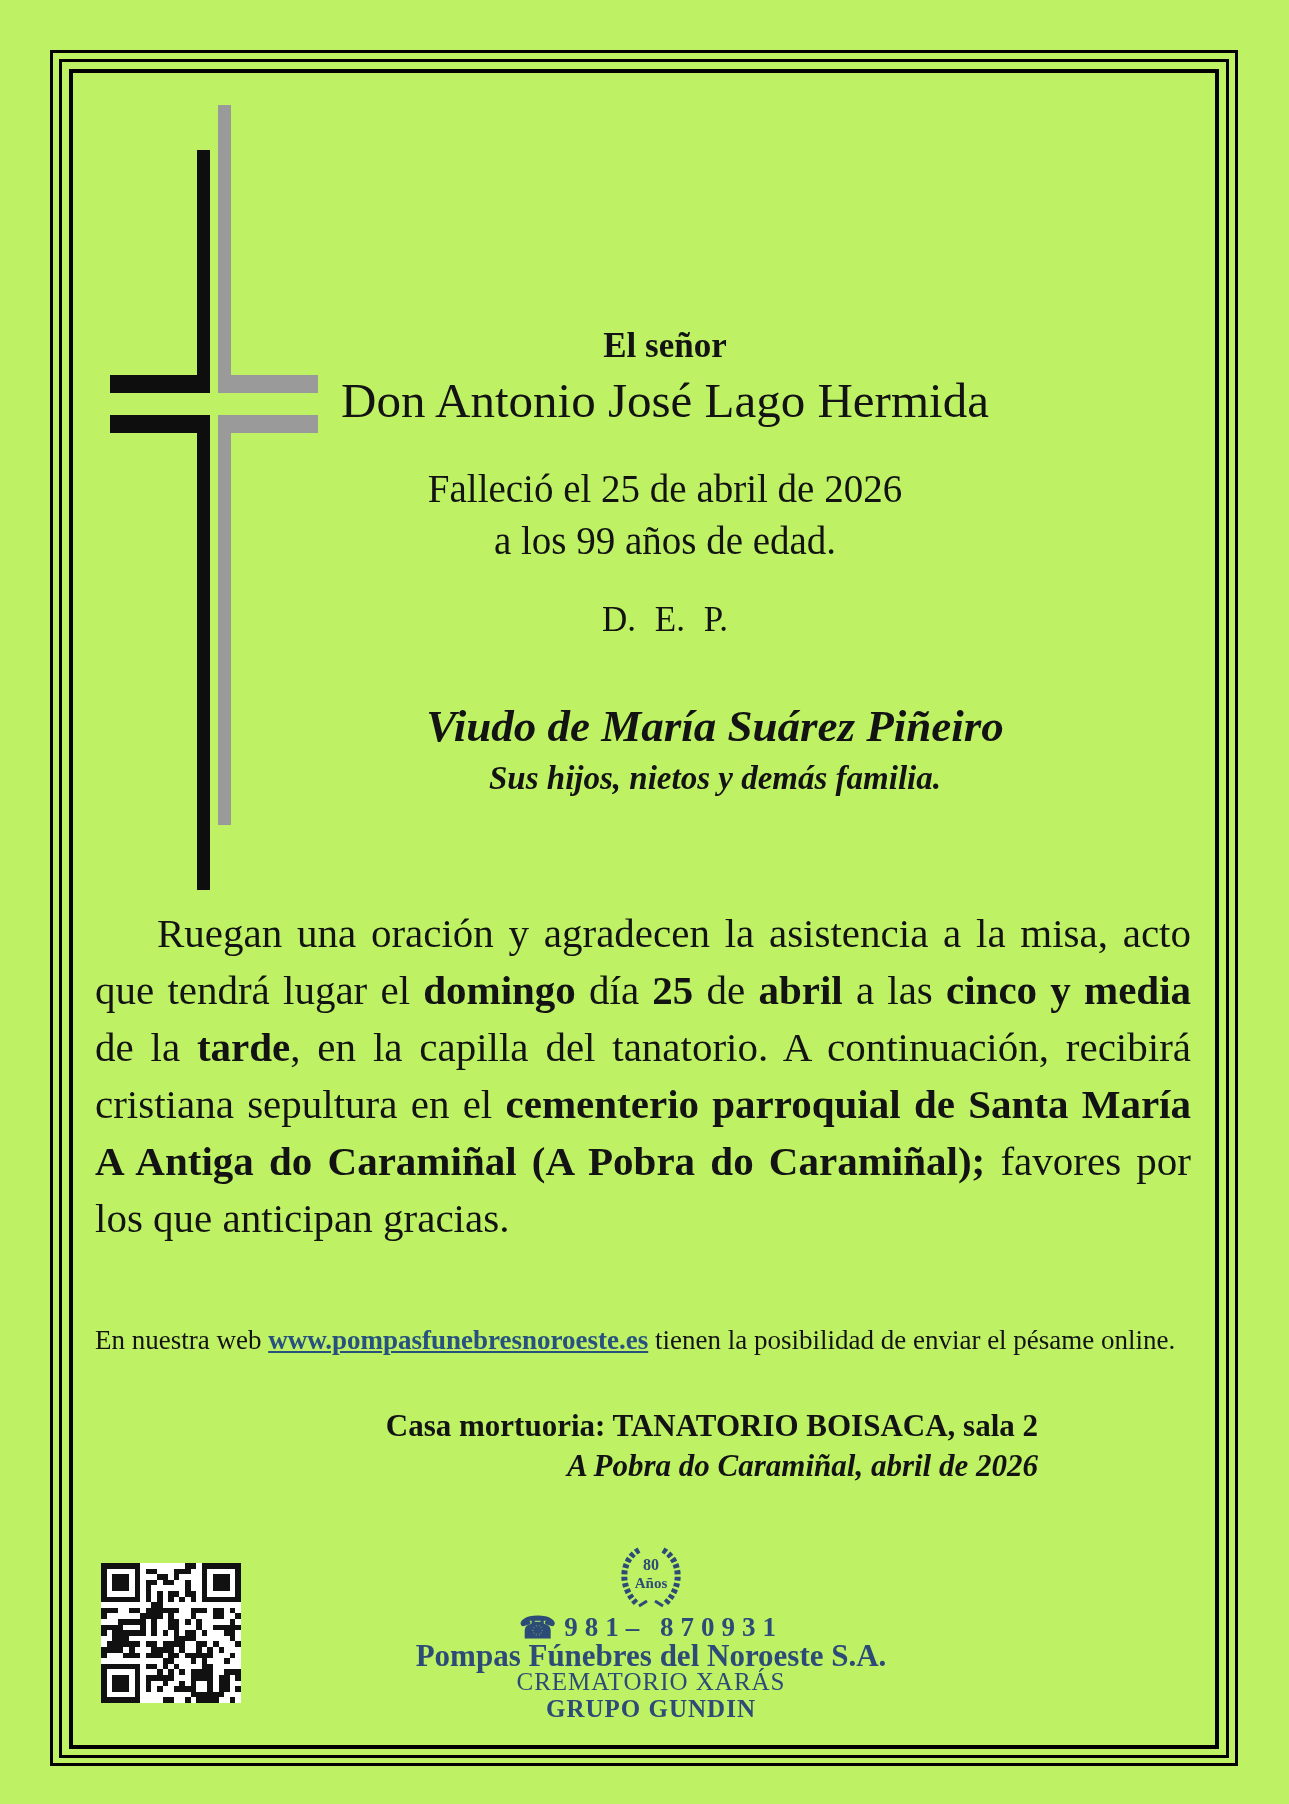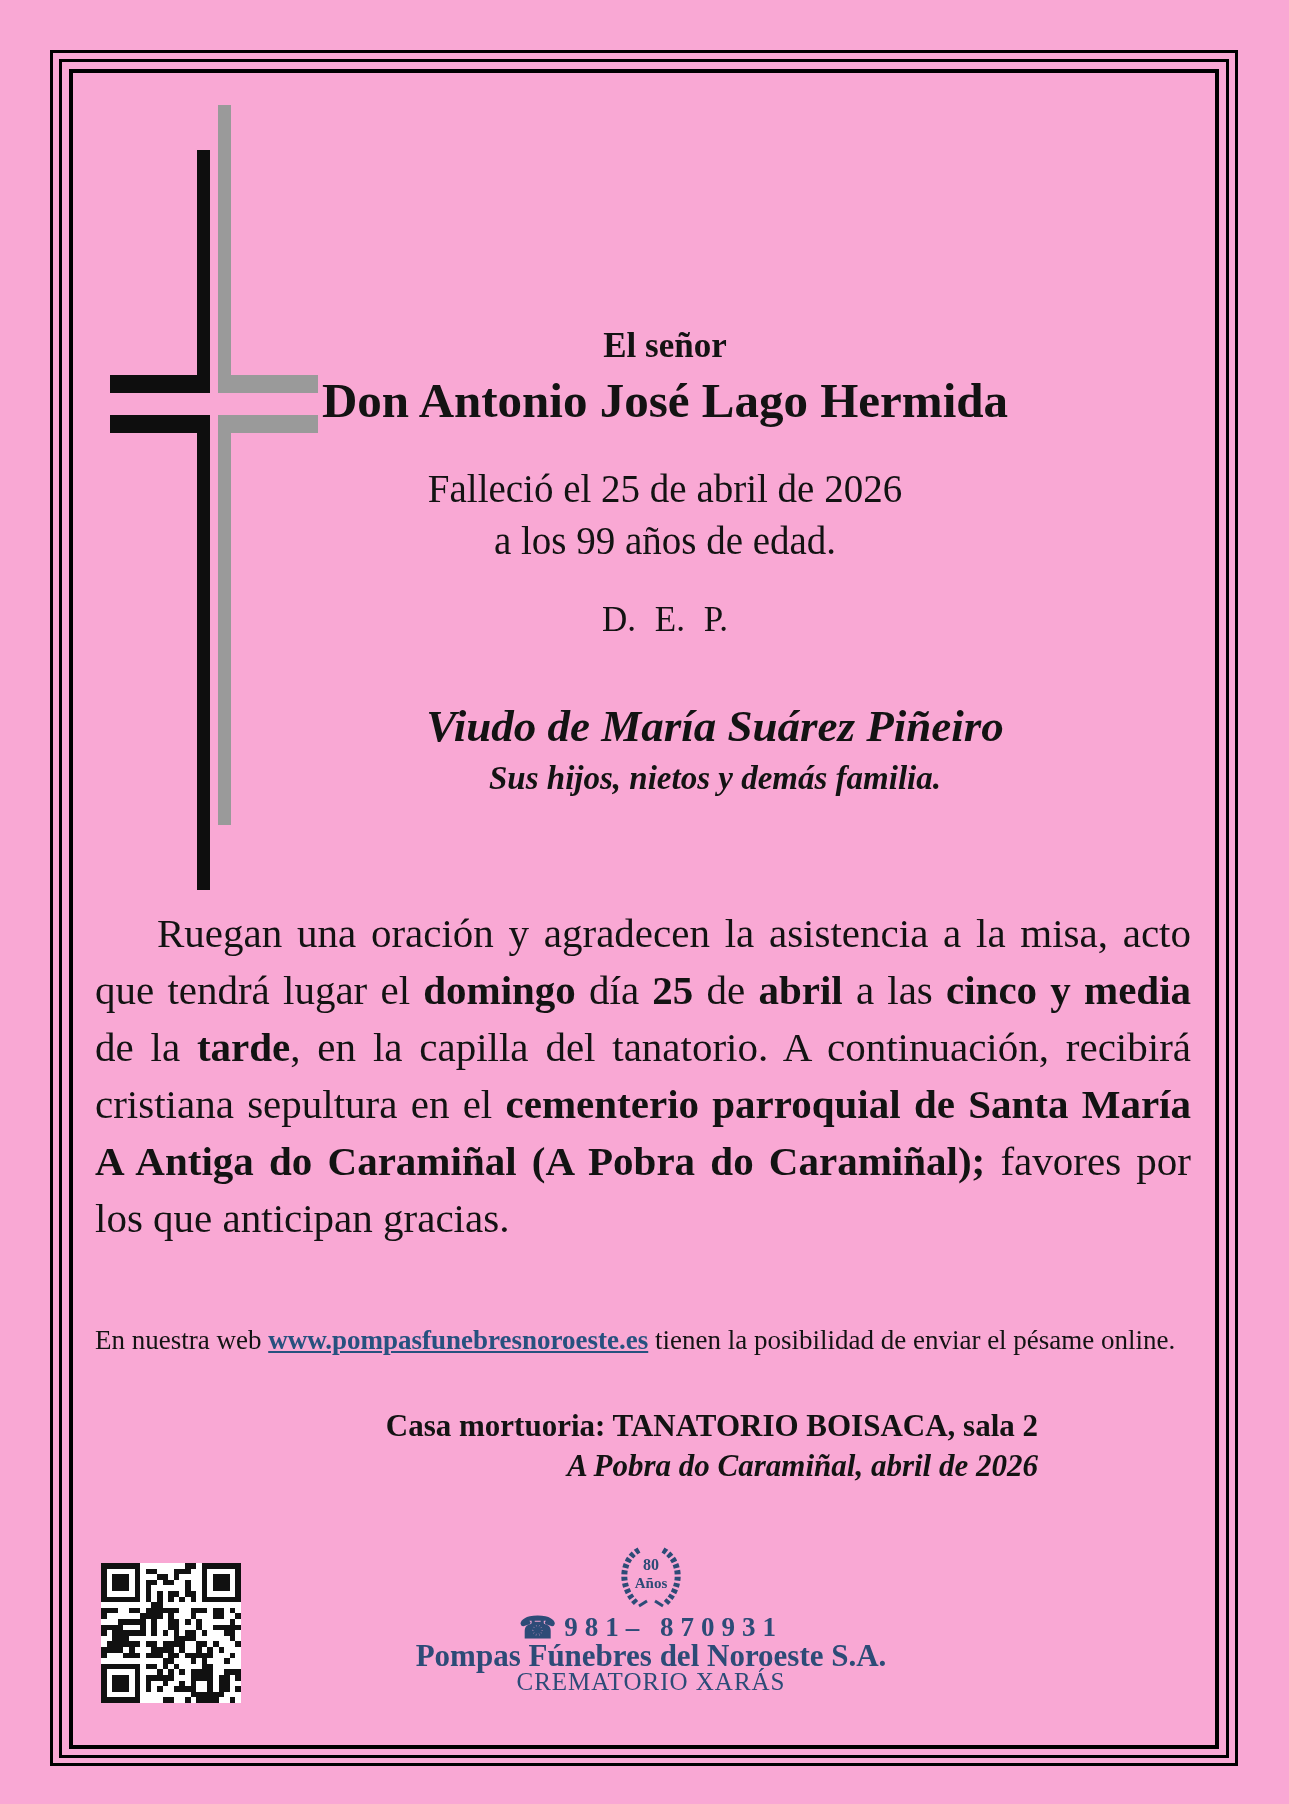--- a/index.html
+++ b/index.html
@@ -5,42 +5,42 @@
   html, body {
     margin: 0;
     padding: 0;
     background: #ffffff;
     font-family: "Liberation Serif", "DejaVu Serif", serif;
   }
   .sheet {
     position: relative;
     width: 1289px;
     height: 1804px;
-    background: #f9a8d4;
+    background: #bef264;
     overflow: hidden;
     color: #131313;
   }
   
   .frame { position: absolute; border: 3px solid #000; }
   .frame.outer { left: 50px; top: 50px; right: 51px; bottom: 38px; }
   .frame.mid   { left: 59px; top: 59px; right: 60px; bottom: 46px; }
   .frame.inner { left: 69px; top: 69px; right: 70px; bottom: 55px; border-width: 4px; }
 
   
   .bar { position: absolute; }
   .bar.black { background: #0e0e0e; }
   .bar.gray  { background: #9a9a9a; }
 
   .center-line { position: absolute; text-align: center; white-space: nowrap; }
   .hdr { left: 110px; width: 1110px; }
   .rel { left: 145px; width: 1140px; }
   .ftr { left: 100px; width: 1102px; }
 
   .salutation { top: 326px; font-size: 35px; font-weight: 700; }
-  .deceased   { top: 372px; font-size: 49px; font-weight: 700; }
+  .deceased   { top: 372px; font-size: 49px; font-weight: 400; }
   .death1     { top: 466px; font-size: 39px; }
   .death2     { top: 518px; font-size: 39px; }
   .dep        { top: 600px; font-size: 35px; font-weight: 400; word-spacing: 10px; }
   .viudo      { top: 700px; font-size: 45px; font-weight: 700; font-style: italic; }
   .sushijos   { top: 760px; font-size: 33px; font-weight: 700; font-style: italic; }
 
   .body-par {
     position: absolute;
     left: 95px; top: 905px; width: 1096px;
     font-size: 41px; line-height: 57px;
@@ -345,14 +345,15 @@
     <path d="M54 60 l-8 -5" fill="none" stroke="#2d4b77" stroke-width="3"></path>
     <text x="42" y="24" text-anchor="middle" font-family="Liberation Serif, serif" font-weight="700" font-size="16" fill="#2d4b77">80</text>
     <text x="42" y="42" text-anchor="middle" font-family="Liberation Serif, serif" font-weight="700" font-size="15" fill="#2d4b77">Años</text>
   </svg>
 
   <div class="center-line ftr navy phone-line">
     <span class="ph-icon">☎</span><span>981– 870931</span>
   </div>
   <div class="center-line ftr navy company">Pompas Fúnebres del Noroeste S.A.</div>
   <div class="center-line ftr navy crematorio">CREMATORIO XARÁS</div>
+  <div class="center-line ftr navy grupo">GRUPO GUNDIN</div>
 
 </div>
 
 </body></html>

